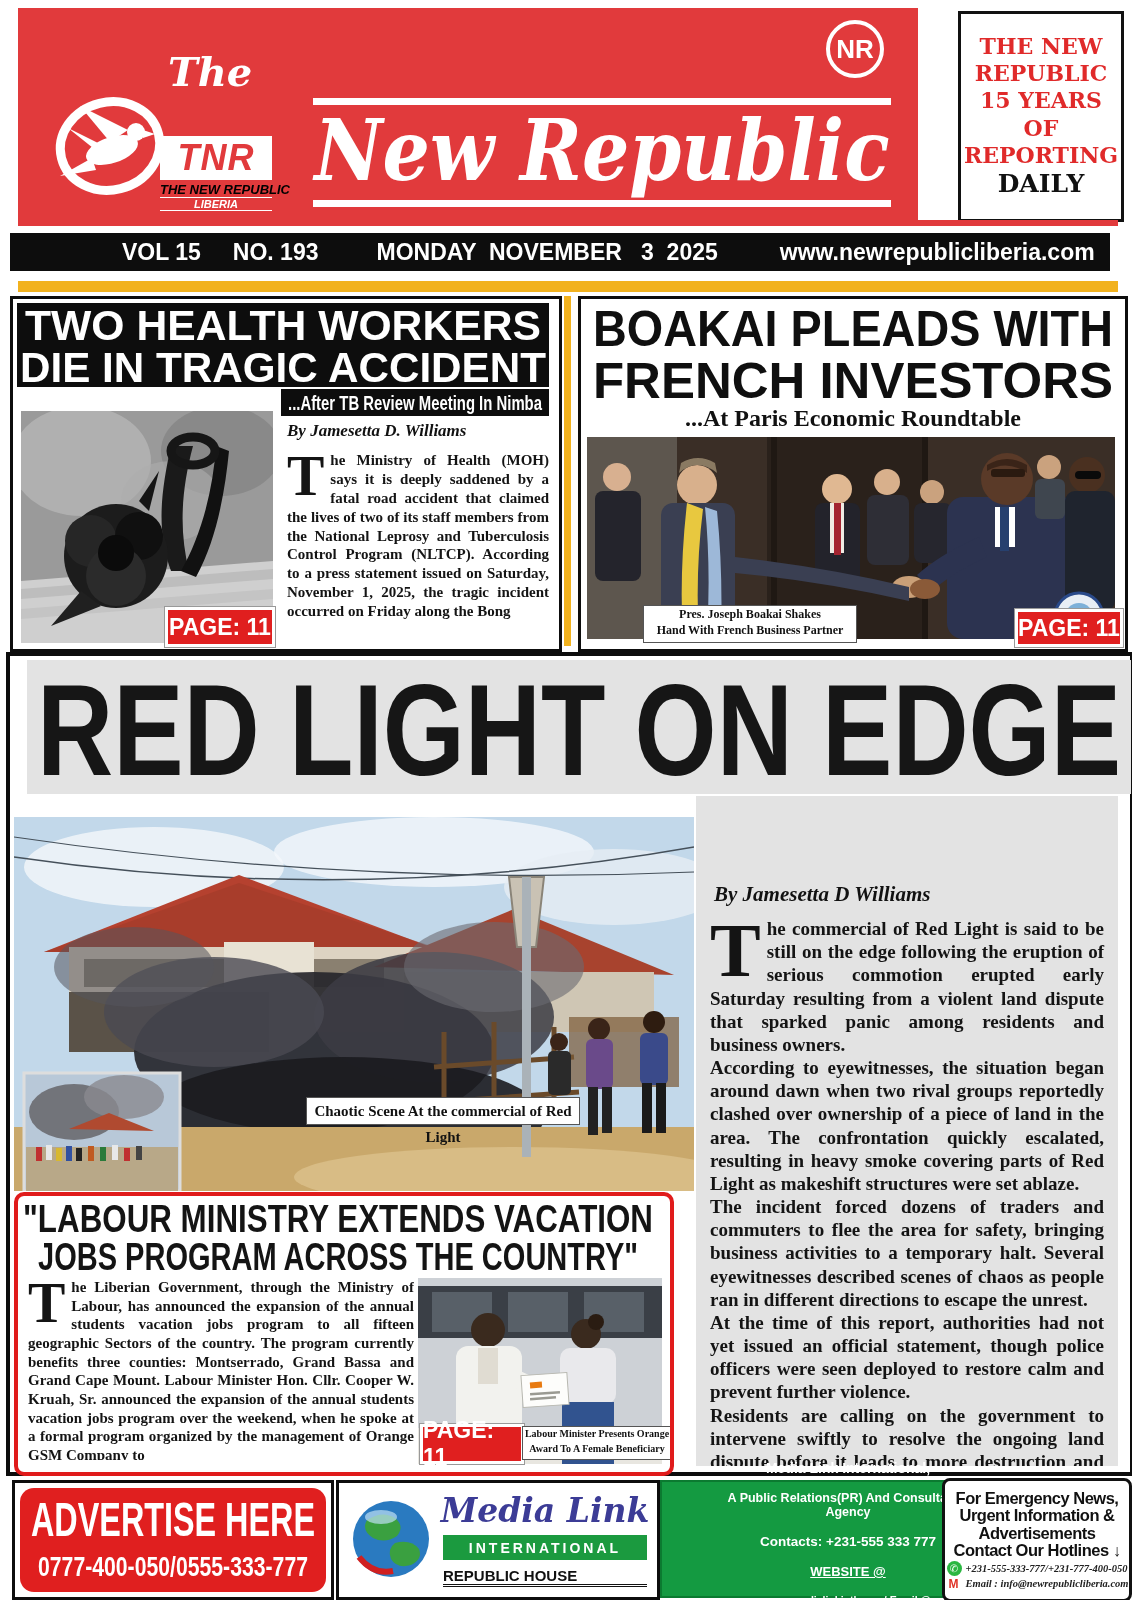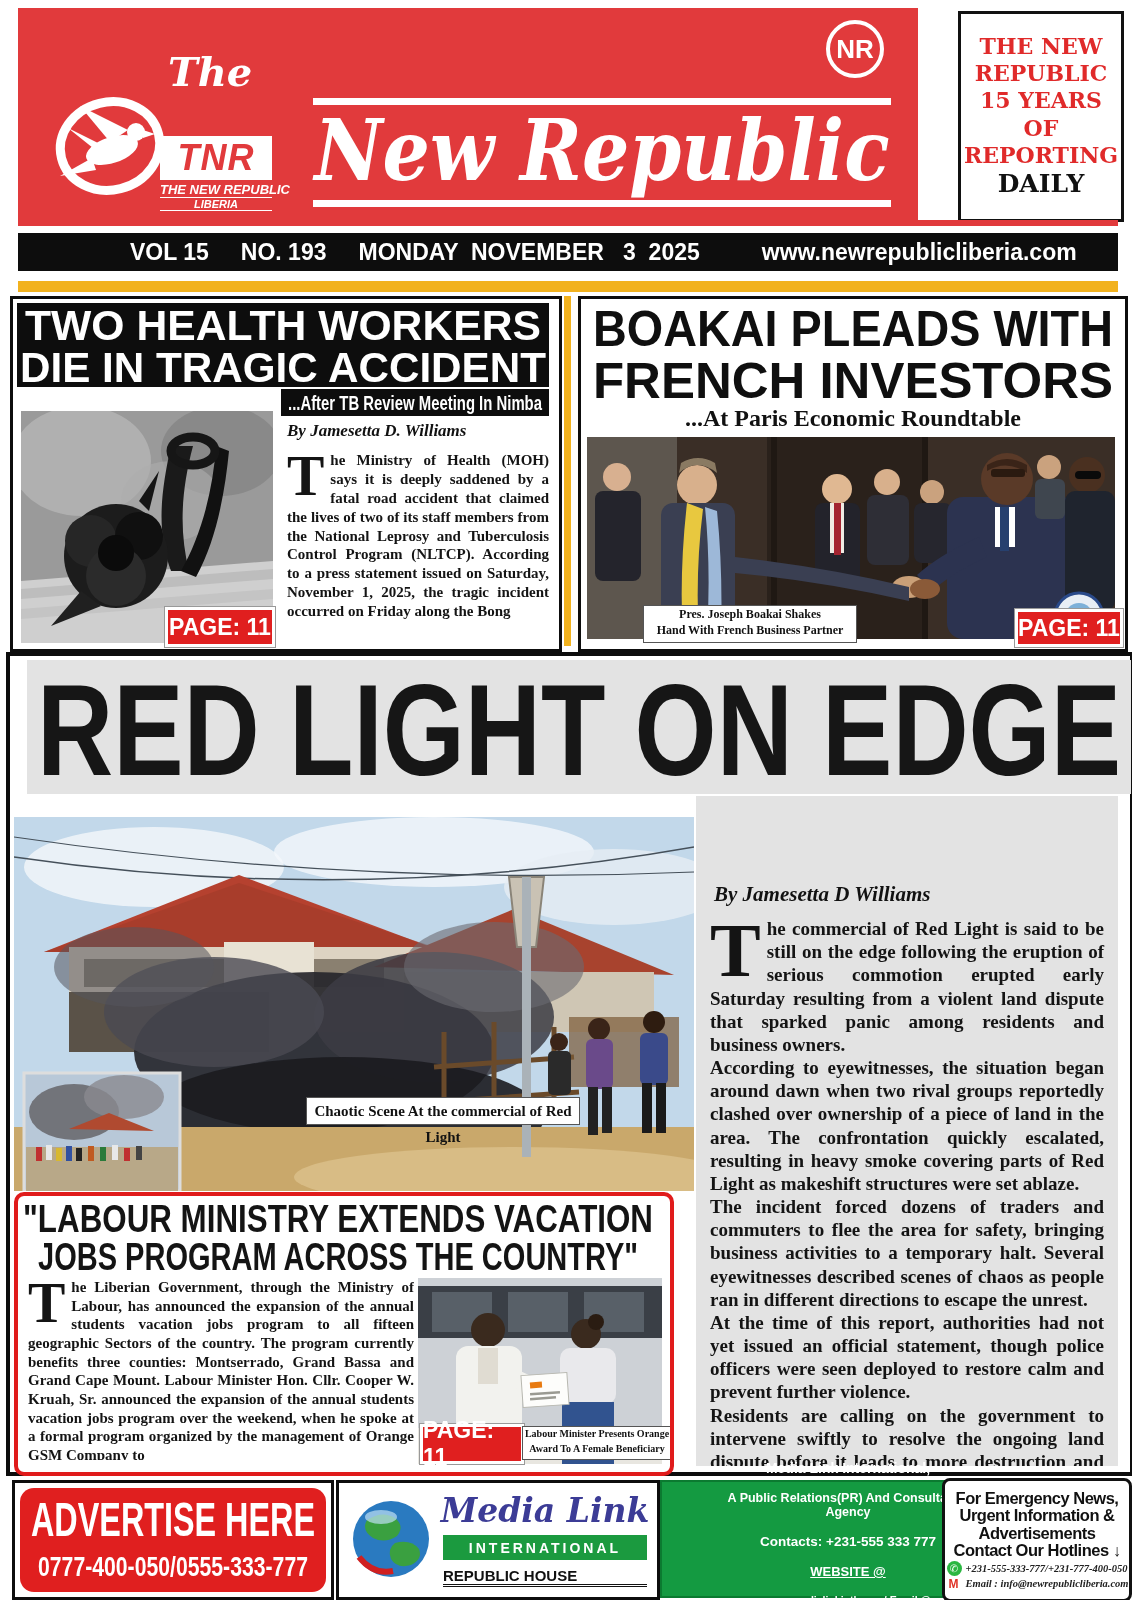--- a/index.html
+++ b/index.html
@@ -18,21 +18,21 @@
   #tagline{left:320px;top:16px;width:540px;text-align:center;color:#fff;font-style:italic;font-weight:bold;font-size:34px;}
   #the-word{left:150px;top:40px;color:#fff;font-style:italic;font-weight:bold;font-size:40px;}
   .mast-rule{left:295px;width:578px;height:7px;background:#fff;}
   
   #anniv{left:958px;top:11px;width:160px;height:205px;background:#fff;border:3px solid #111;
          display:flex;flex-direction:column;align-items:center;justify-content:center;gap:2px;}
   #anniv div{color:#e02a2a;font-family:"DejaVu Serif",serif;font-weight:bold;font-size:22px;line-height:1.15;}
   #anniv .daily{color:#111;font-size:25px;}
   
   #redrule{left:18px;top:220px;width:1100px;height:6px;background:#e13a3c;}
-  #infobar{left:18px;top:233px;width:1100px;height:38px;background:#0d0d0d;color:#fff;
+  #infobar{left:10px;top:233px;width:1100px;height:38px;background:#0d0d0d;color:#fff;
            display:flex;align-items:center;font-weight:bold;font-size:23px;}
   #infobar span{white-space:pre;}
   #yellowbar{left:18px;top:281px;width:1100px;height:11px;background:#f2b21e;}
   #divider-yellow{left:564px;top:296px;width:7px;height:350px;background:#f2b21e;}
 
   .art-box{border:3px solid #0d0d0d;background:#fff;}
   .blackband{background:#0d0d0d;}
   .page-badge{background:#e01f1f;border:3px solid #fff;color:#fff;font-weight:bold;font-size:23px;
               display:flex;align-items:center;justify-content:center;box-shadow:0 0 0 1px #999;}
   .capbox{background:#fff;border:1px solid #555;text-align:center;
@@ -84,40 +84,40 @@
         <ellipse cx="60" cy="62" rx="27" ry="13" fill="#fff" transform="rotate(-18 60 62)"></ellipse>
         <circle cx="84" cy="44" r="9" fill="#fff"></circle>
         <polygon points="91,42 103,46 91,50" fill="#fff"></polygon>
         <polygon points="58,54 28,18 76,42" fill="#fff"></polygon>
         <polygon points="52,58 16,40 56,72" fill="#fff"></polygon>
         <polygon points="40,70 8,88 44,82" fill="#fff"></polygon>
       </svg>
       <div class="abs" style="left:108px;top:48px;width:112px;height:44px;background:#fff;display:flex;align-items:center;justify-content:center;">
         <span style="color:#e13a3c;font-weight:bold;font-style:italic;font-size:36px;letter-spacing:1px;">TNR</span>
       </div>
-      <div class="abs" style="left:108px;top:94px;color:#ffffff;font-style:italic;font-weight:bold;font-size:13px;white-space:nowrap;">THE NEW REPUBLIC</div>
+      <div class="abs" style="left:108px;top:94px;color:#000000;font-style:italic;font-weight:bold;font-size:13px;white-space:nowrap;">THE NEW REPUBLIC</div>
       <div class="abs" style="left:108px;top:109px;width:112px;text-align:center;color:#fff;font-style:italic;font-weight:bold;font-size:11px;border-top:1px solid #fff;border-bottom:1px solid #fff;">LIBERIA</div>
     </div>
   </div>
 
   <div id="anniv" class="abs">
     <div>THE NEW</div>
     <div>REPUBLIC</div>
     <div>15 YEARS</div>
     <div>OF</div>
     <div>REPORTING</div>
     <div class="daily">DAILY</div>
   </div>
 
   <div id="redrule" class="abs"></div>
 
   <div id="infobar" class="abs">
     <span style="margin-left:112px;">VOL 15</span>
     <span style="margin-left:32px;">NO. 193</span>
-    <span style="margin-left:32px;">MONDAY  NOVEMBER   3  2025</span>
+    <span style="margin-left:58px;">MONDAY  NOVEMBER   3  2025</span>
     <span style="margin-left:62px;">www.newrepublicliberia.com</span>
 
   </div>
 
   <div id="yellowbar" class="abs"></div>
   <div id="divider-yellow" class="abs"></div>
 
   <div class="abs art-box" style="left:10px;top:296px;width:546px;height:350px;">
     <div class="blackband abs" style="left:4px;top:4px;width:532px;height:84px;">
       <svg width="532" height="84">

